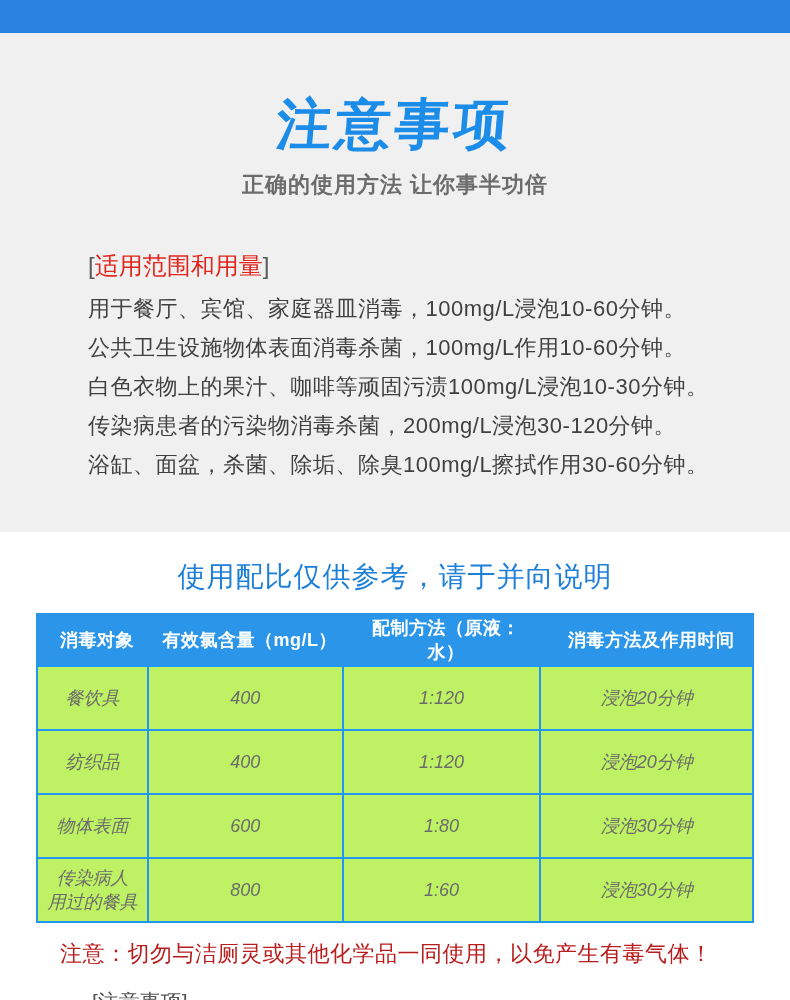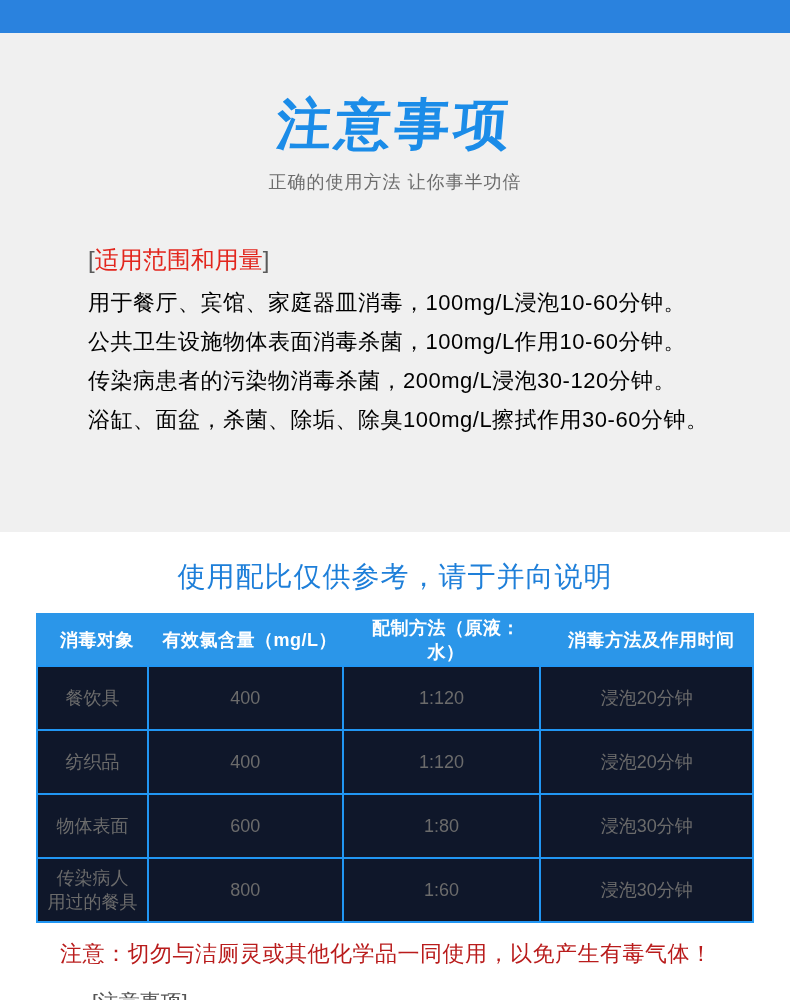--- a/index.html
+++ b/index.html
@@ -29,38 +29,39 @@
     line-height: 62px;
     letter-spacing: 4px;
   }
   .hero-title .skew {
     display: inline-block;
     transform: skewX(-5deg);
   }
   .hero-sub {
     text-align: center;
     color: #6c6c6c;
-    font-size: 18px;
+    font-size: 22px;
     margin-top: 15px;
     letter-spacing: 1px;
+    font-weight: bold;
   }
   .usage-block {
     margin: 50px 0 0 88px;
   }
   .usage-label {
     font-size: 24px;
     line-height: 32px;
     color: #5a5a5a;
   }
   .usage-label .red { color: #e2261d; }
   .usage-lines {
     margin-top: 7px;
     font-size: 22px;
     line-height: 39px;
-    color: #000000;
+    color: #404040;
     letter-spacing: 0.5px;
   }
   .mix-title {
     text-align: center;
     color: #1e7fd9;
     font-size: 28px;
     margin-top: 26px;
     letter-spacing: 1px;
   }
   table.ratio {
@@ -80,23 +81,24 @@
     letter-spacing: 0.5px;
     padding-left: 10px;
   }
   table.ratio td {
     border: 2px solid #2196f3;
     height: 60px;
     text-align: center;
     vertical-align: middle;
     color: #6b6b6b;
     font-size: 18px;
-    background: #0f172a;
+    background: #bef264;
     white-space: pre-line;
     line-height: 1.35;
+    font-style: italic;
   }
   table.ratio { border: 2px solid #2196f3; }
   .note {
     margin: 16px 0 0 60px;
     font-size: 22px;
     color: #b91c1c;
     letter-spacing: 0.5px;
   }
   .footer-partial {
     position: absolute;
@@ -115,20 +117,21 @@
   <div class="hero-title">
     <span class="skew">注意事项</span>
   </div>
   <div class="hero-sub">正确的使用方法 让你事半功倍</div>
 
   <div class="usage-block">
     <div class="usage-label"><span>[</span><span class="red">适用范围和用量</span><span>]</span></div>
     <div class="usage-lines">
       <div>用于餐厅、宾馆、家庭器皿消毒，100mg/L浸泡10-60分钟。</div>
       <div>公共卫生设施物体表面消毒杀菌，100mg/L作用10-60分钟。</div>
+      <div>白色衣物上的果汁、咖啡等顽固污渍100mg/L浸泡10-30分钟。</div>
       <div>传染病患者的污染物消毒杀菌，200mg/L浸泡30-120分钟。</div>
       <div>浴缸、面盆，杀菌、除垢、除臭100mg/L擦拭作用30-60分钟。</div>
     </div>
   </div>
 </div>
 
 <div class="mix-title">使用配比仅供参考，请于并向说明</div>
 
 <table class="ratio">
   <colgroup>

